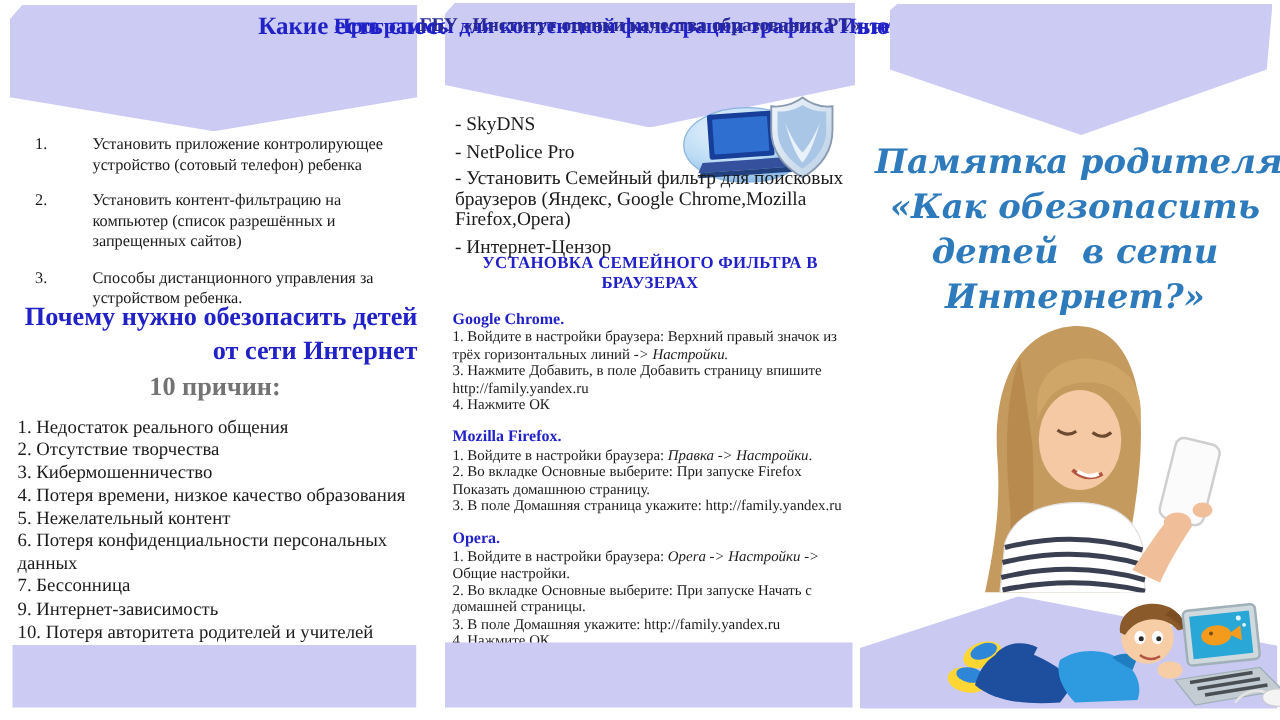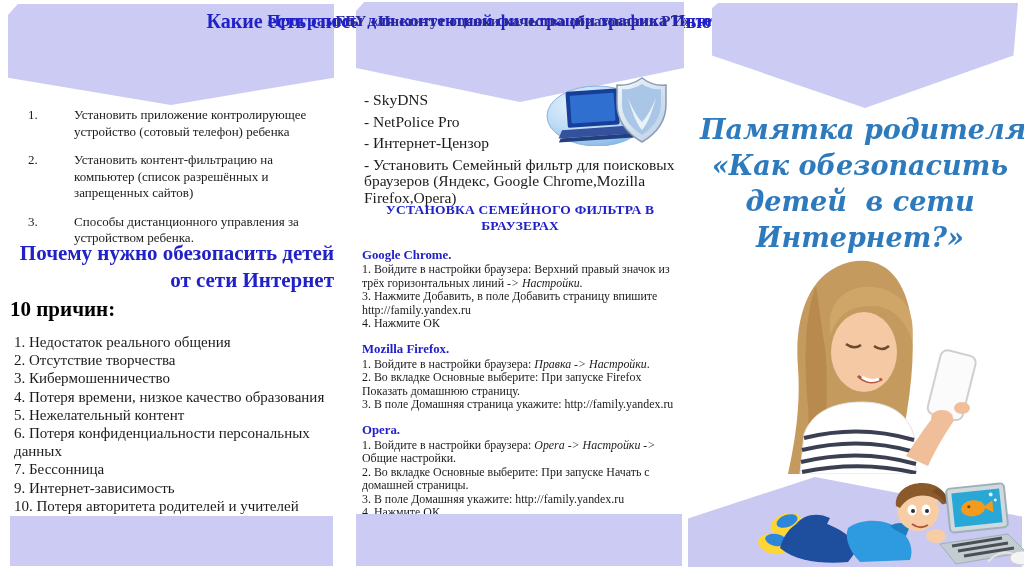--- a/index.html
+++ b/index.html
@@ -27,22 +27,22 @@
   .pentagon{left:688px;top:477px;width:334px;height:90px;background:#c9c9f2;
      clip-path:polygon(0 46%,38% 0,100% 44%,100% 100%,0 100%);}
 
   
   .methods{left:28px;top:107px;width:302px;font-size:13px;line-height:16.5px;}
   .m-row{display:flex;margin-bottom:12px;}
   .m-num{flex:0 0 46px;}
   .m-text{flex:1;}
   .why-title{left:10px;top:240px;width:324px;text-align:right;font-weight:bold;
      font-size:21px;line-height:27px;color:#2121c8;}
-  .reasons-title{left:10px;top:297px;width:324px;font-weight:bold;
-     font-size:21px;color:#000000;}
+  .reasons-title{left:10px;top:297px;width:324px;text-align:center;font-weight:bold;
+     font-size:21px;color:#737373;}
   .reasons{left:14px;top:333px;width:322px;font-size:15px;line-height:18.2px;}
 
   
   .programs{left:364px;top:92px;width:320px;font-size:15.5px;line-height:16.5px;}
   .programs .li{margin-bottom:5px;}
   .install-heading{left:358px;top:202px;width:324px;text-align:center;font-weight:bold;
      font-size:13.5px;line-height:16px;color:#2121c8;letter-spacing:.2px;}
   .browsers{left:362px;top:236px;width:324px;font-size:11.9px;line-height:13.4px;}
   .bname{font-weight:bold;color:#2121c8;font-size:12.8px;margin:13px 0 1px 0;}
   .u{font-style:italic;}
@@ -119,22 +119,22 @@
       </g>
       <path d="M97 2 C105 8 114 10 121 9 L121 28 C121 47 109 59 97 66 C85 59 72 47 72 28 L72 9 C79 10 89 8 97 2 Z" fill="url(#shieldg)" stroke="#8a9ab0" stroke-width="1.5"></path>
       <path d="M97 8 C103 12 110 14 116 13 L116 28 C116 43 106 53 97 59 C88 53 77 43 77 28 L77 13 C83 14 91 12 97 8 Z" fill="#aac6e6"></path>
       <path d="M83 22 C88 34 93 42 97 46 C101 42 106 34 111 22 C106 40 101 50 97 54 C93 50 88 40 83 22 Z" fill="#e9f1fa"></path>
     </svg>
   </div>
 
   <div class="abs programs">
       <div class="li">- SkyDNS</div>
       <div class="li">- NetPolice Pro</div>
+      <div class="li">- Установить Семейный фильтр для поисковых браузеров (Яндекс, Google Chrome,Mozilla Firefox,Opera)</div>
       <div class="li">- Интернет-Цензор</div>
-      <div class="li">- Установить Семейный фильтр для поисковых браузеров (Яндекс, Google Chrome,Mozilla Firefox,Opera)</div>
     </div>
 
   <div class="abs install-heading">УСТАНОВКА СЕМЕЙНОГО ФИЛЬТРА В БРАУЗЕРАХ</div>
 
   <div class="abs browsers">
       <div class="bname">Google Chrome.</div>
       <div class="step"><span>1. Войдите в настройки браузера: Верхний правый значок из трёх горизонтальных линий </span><span class="u">-&gt; Настройки.</span></div>
       <div class="step"><span>3. Нажмите Добавить, в поле Добавить страницу впишите http://family.yandex.ru</span></div>
       <div class="step"><span>4. Нажмите ОК</span></div>
       <div class="bname">Mozilla Firefox.</div>

